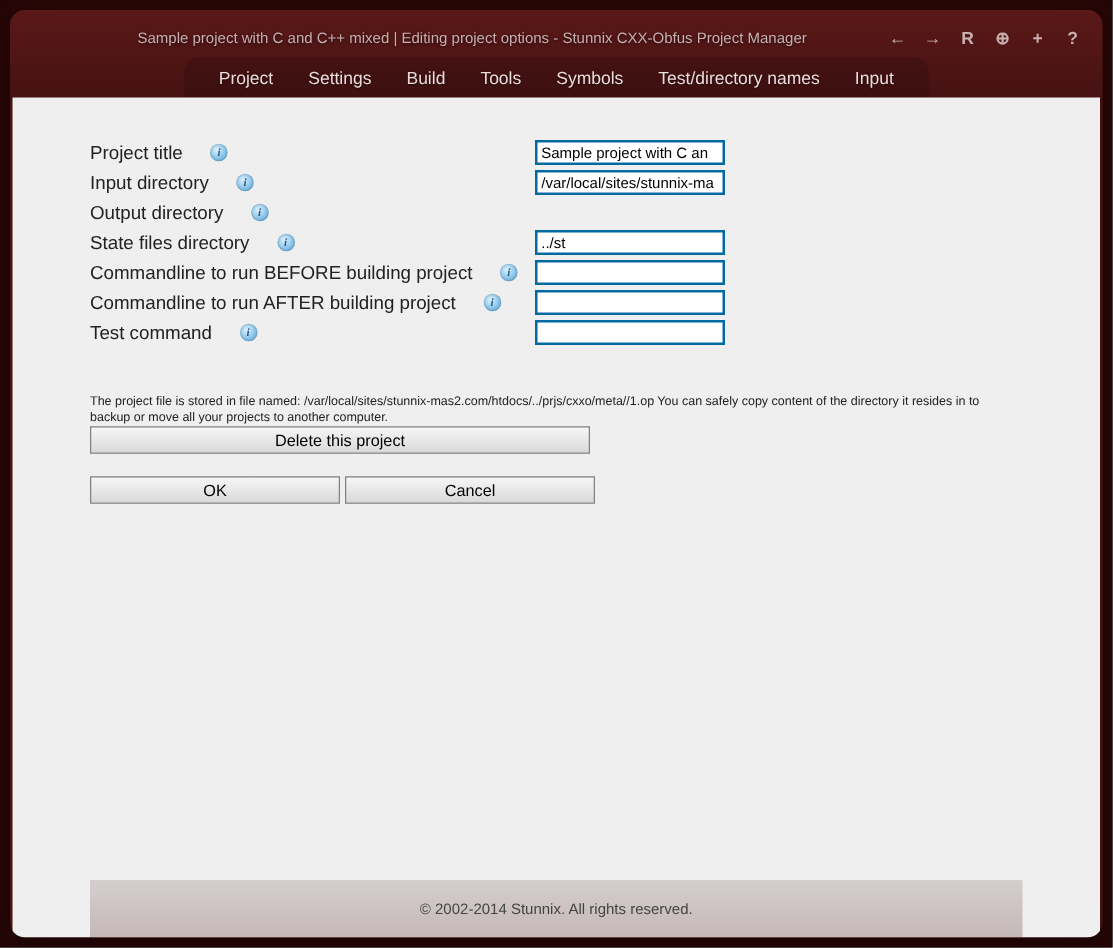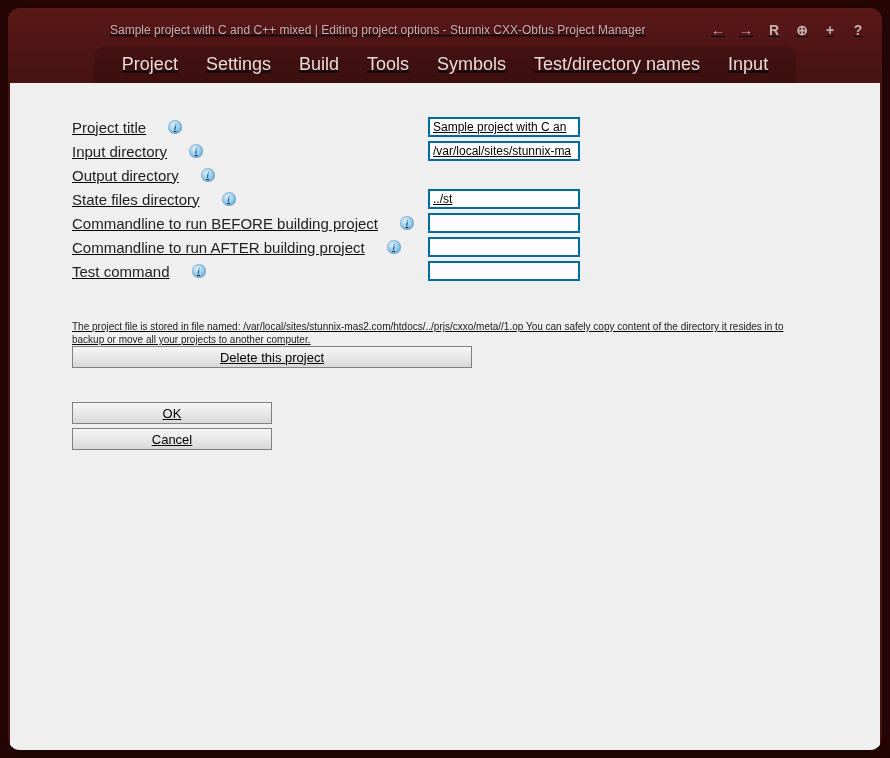--- a/index.html
+++ b/index.html
@@ -9,21 +9,20 @@
       font-family: Arial, Helvetica, sans-serif;
       background: #000;
       overflow: hidden;
     }
     .outer {
       width: 890px;
       height: 758px;
       background: #400a0a;
       padding: 8px;
       box-shadow: inset 0 0 40px rgba(0,0,0,0.6);
-      text-decoration: underline;
     }
     .window {
       width: 100%;
       height: 100%;
       background: #461212;
       border-radius: 12px;
       overflow: hidden;
       box-shadow: 0 3px 20px rgba(0,0,0,0.7);
       display: flex;
       flex-direction: column;
@@ -68,21 +67,21 @@
     }
     .menubar {
       display: flex;
       gap: 20px;
       background: rgba(0,0,0,0.15);
       padding: 6px 24px;
       border-radius: 12px 12px 0 0;
     }
     .menubar .item {
       color: #ecdcdc;
-      font-size: 18px;
+      font-size: 14px;
       cursor: pointer;
       text-shadow: 0 1px 1px rgba(0,0,0,0.5);
       padding: 2px 4px;
       text-align: center;
     }
     .content {
       flex: 1;
       background: #efefef;
       margin: 0 2px;
       padding: 32px 62px 0 62px;
@@ -252,22 +251,25 @@
           <input class="form-input" type="text" value="" style="">
         </div>
 
       </div>
 
       <div class="note">The project file is stored in file named: /var/local/sites/stunnix-mas2.com/htdocs/../prjs/cxxo/meta//1.op You can safely copy content of the directory it resides in to backup or move all your projects to another computer.</div>
 
       <div class="btn-row">
         <button class="btn btn-wide">Delete this project</button>
       </div>
-      <div class="btn-row" style="margin-top:34px;flex-direction:column;">
+      <div class="btn-row" style="margin-top:18px;">
         <button class="btn btn-half">OK</button>
         <button class="btn btn-half">Cancel</button>
       </div>
 
+      <div class="footer-bar">
+        <span>© 2002-2014 Stunnix. All rights reserved.</span>
+      </div>
 
     </div>
 
   </div>
 </div>
 
 </body></html>

